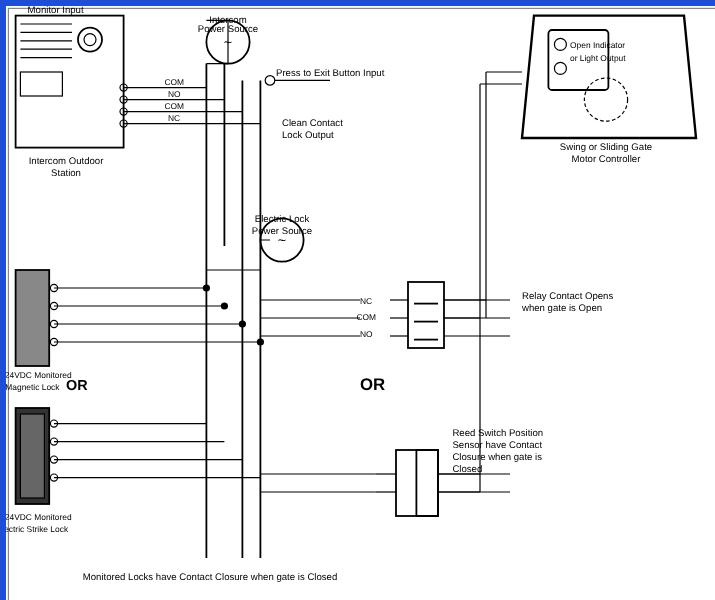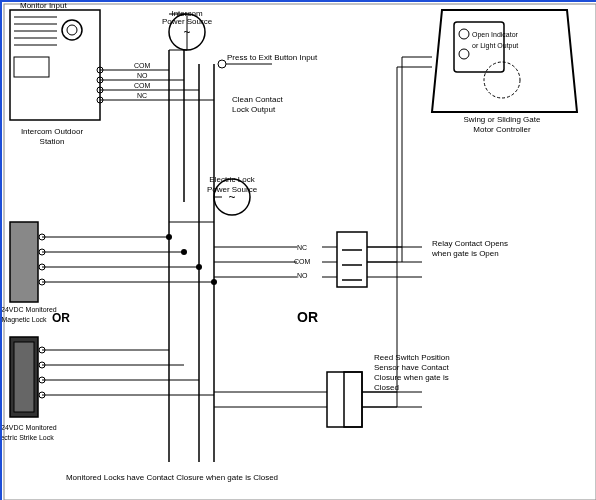--- a/index.html
+++ b/index.html
@@ -10,21 +10,21 @@
       font-family: Arial, sans-serif;
       font-size: 10px;
       overflow: hidden;
       position: relative;
     }
     .diagram-container {
       width: 596px;
       height: 500px;
       position: relative;
       background: #fff;
-      border: 2px solid #1d4ed8;
+      border: 5px solid #1d4ed8;
     }
     svg {
       position: absolute;
       top: 0; left: 0;
       width: 596px;
       height: 500px;
     }
   </style>
 </head>
 <body>

